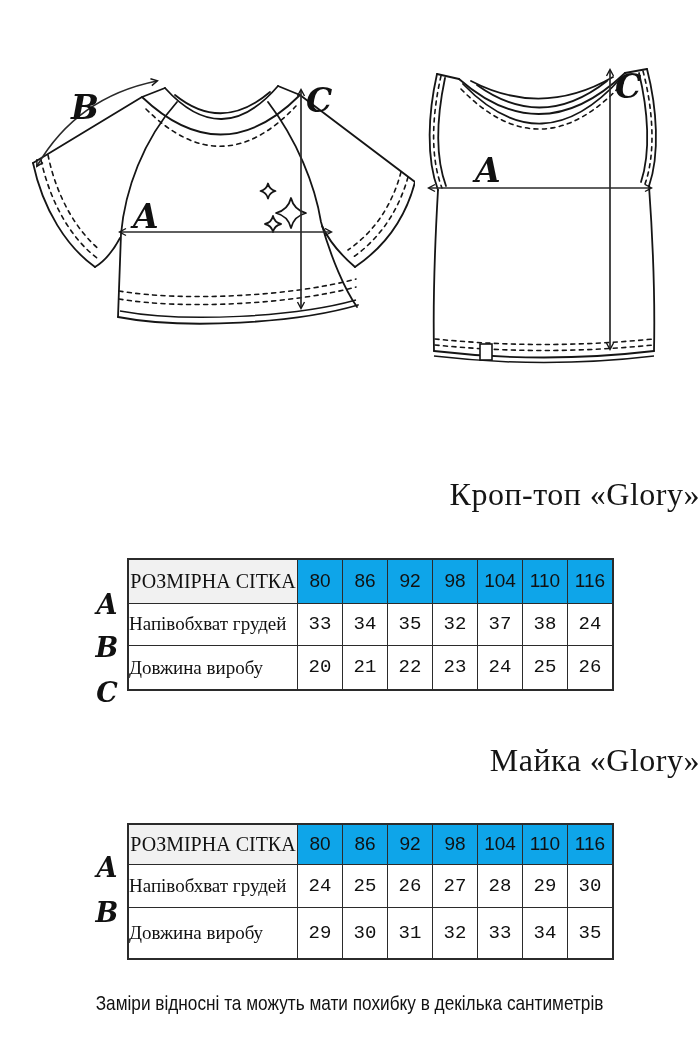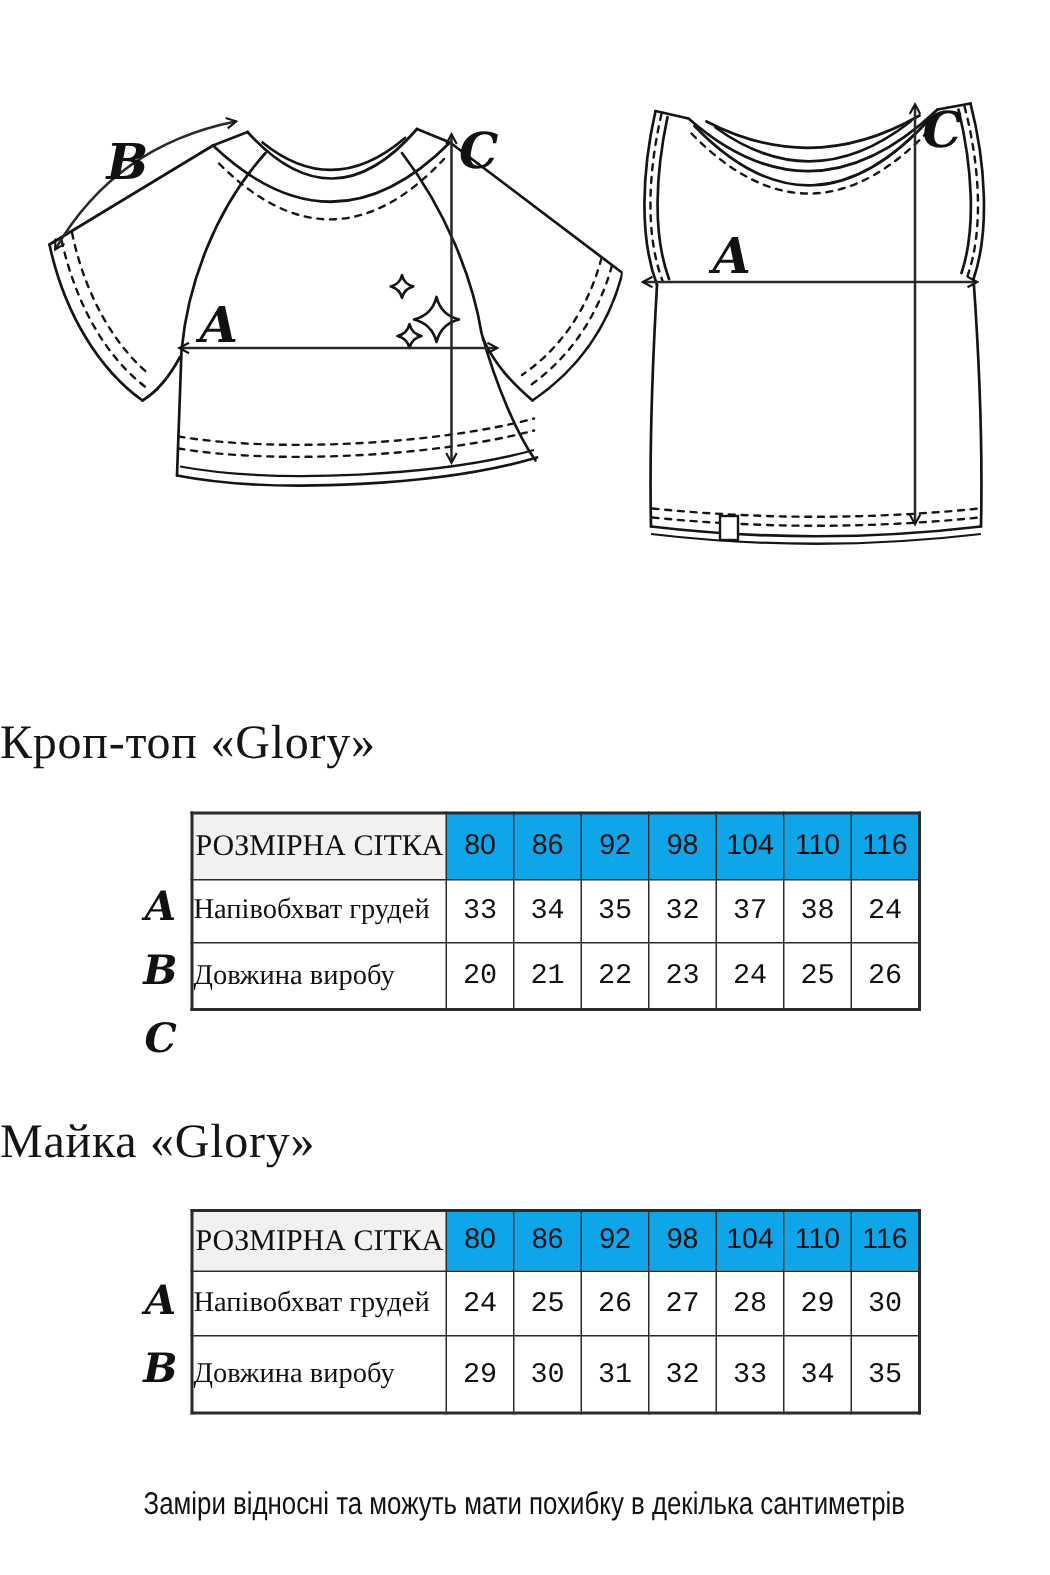--- a/index.html
+++ b/index.html
@@ -1,27 +1,27 @@
 <!DOCTYPE html>
 <html><head>
 <meta charset="utf-8">
 <style>
   html,body{margin:0;padding:0;background:#fff;}
   #canvas{position:relative;width:700px;height:1050px;background:#fff;overflow:hidden;
           font-family:"Liberation Serif","DejaVu Serif",serif;color:#111;}
 
   
-  .title{position:absolute;left:0;width:700px;text-align:left;
+  .title{position:absolute;left:0;width:700px;text-align:right;
          font-size:32px;letter-spacing:.5px;color:#151515;}
   #title-crop{top:476px;}
   #title-tank{top:742px;}
 
   
   table.size-table{position:absolute;left:127px;border-collapse:collapse;
-                   border:2px solid #2b2b2b;background:#fff;}
+                   border:2px solid #2b2b2b;background:#fff;margin-top:17px;}
   #table-crop{top:541px;}
   #table-tank{top:806px;}
   .size-table td,.size-table th{border:1px solid #2b2b2b;padding:0;}
   .hdr{width:168px;background:#f1f1f1;font-size:20px;font-weight:400;
        text-align:center;font-family:"Liberation Serif",serif;}
   .sz{width:44px;background:#0ea5e9;text-align:center;
       font-family:"Liberation Sans","DejaVu Sans",sans-serif;font-size:19px;font-weight:400;}
   .lbl{font-size:19px;text-align:left;padding:1px 3px 1px 6px;line-height:1.12;}
   .val{text-align:center;font-family:Liberation Mono, monospace;font-size:19px;}
 

